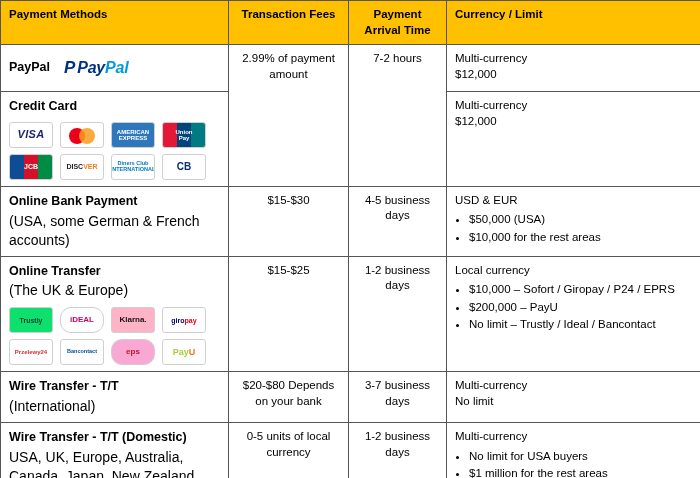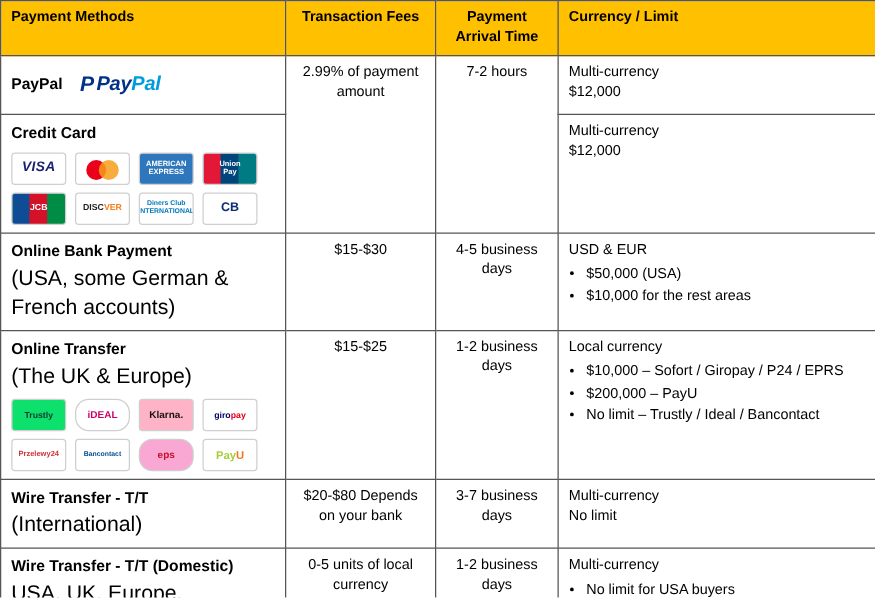--- a/index.html
+++ b/index.html
@@ -51,21 +51,21 @@
     vertical-align: middle;
   }
   .vmid { vertical-align: middle; }
 
   .method-title {
     font-weight: bold;
     font-size: 12.5px;
     margin-bottom: 2px;
   }
   .method-sub {
-    font-size: 17px;
+    font-size: 14px;
     font-weight: normal;
   }
   .row-paypal-cell {
     display: flex;
     align-items: center;
     gap: 14px;
     min-height: 34px;
   }
   .logos {
     display: flex;

